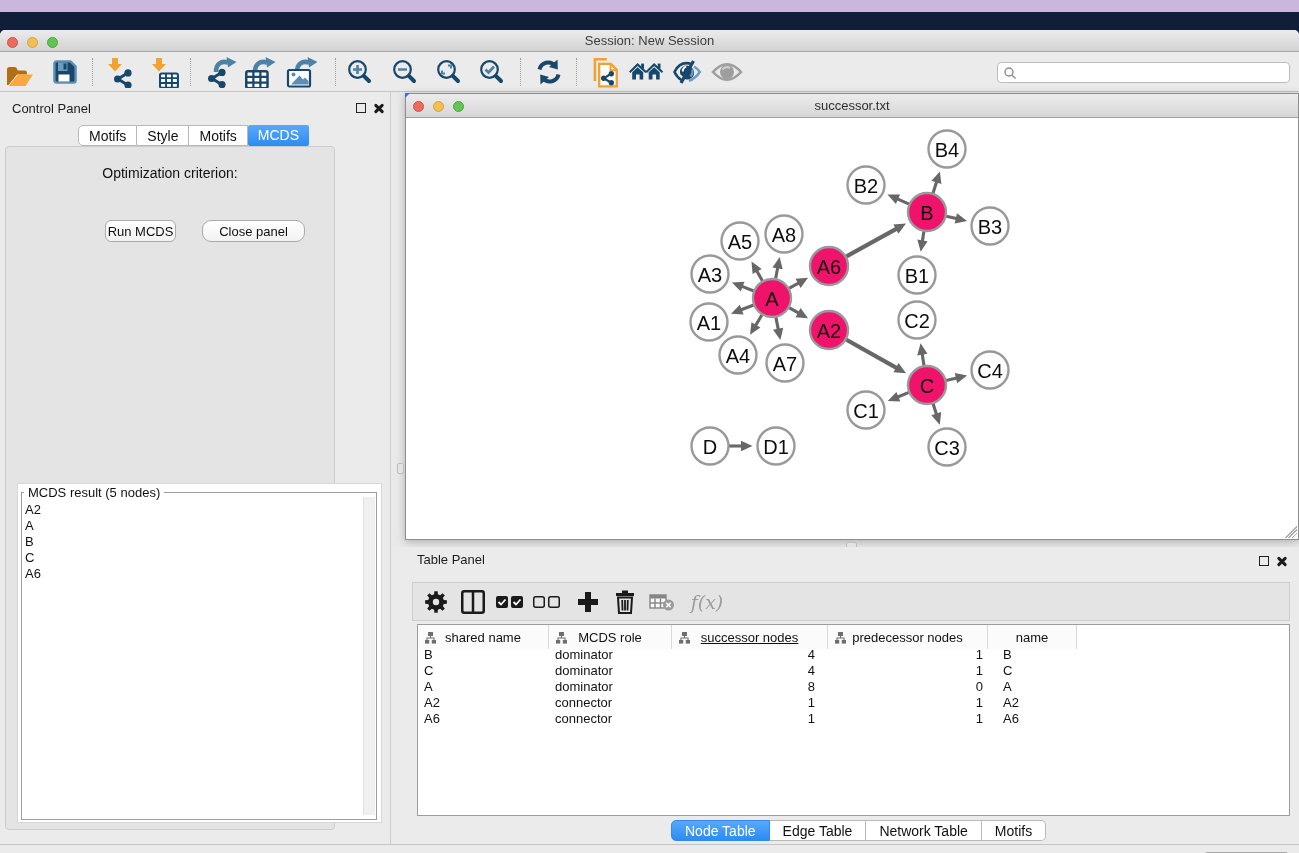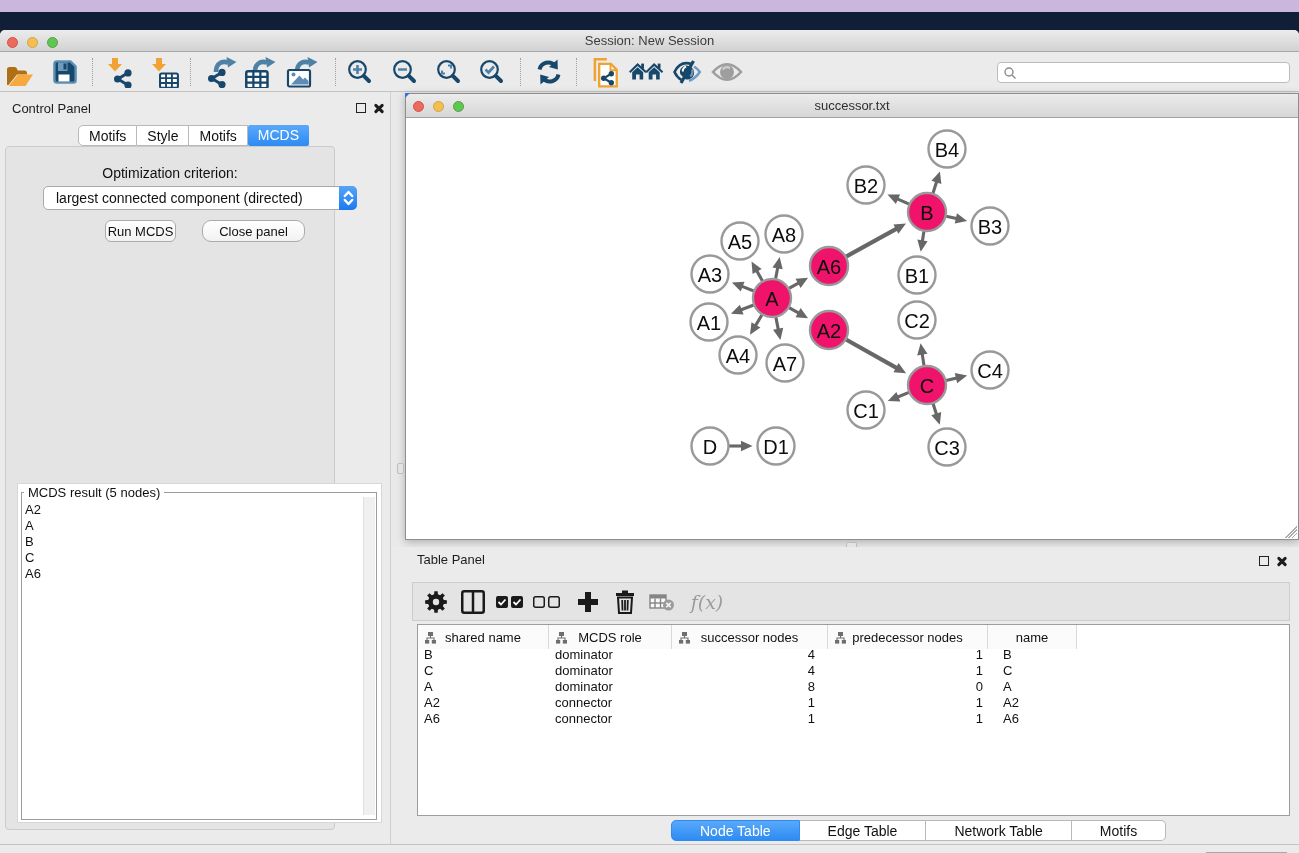--- a/index.html
+++ b/index.html
@@ -106,21 +106,21 @@
 .tbl-body { position:absolute; left:0; top:22px; right:0; bottom:0; font-size:13px; color:#111; }
 .tr { position:absolute; left:0; right:0; height:16px; line-height:16px; display:flex; }
 .td { padding:0 6px; overflow:hidden; white-space:nowrap; }
 .td.num { text-align:right; }
 .tr .td:nth-child(3) { padding-right:13px; }
 .tr .td:nth-child(4) { padding-right:5px; }
 .tr .td:nth-child(5) { padding-left:15px; }
 
 .tp-tabs { position:absolute; left:279px; top:273px; height:21px; display:flex; }
 .tp-tab { height:21px; line-height:20px; font-size:14px; color:#111; background:#fff;
-  border:1px solid #b9b9b9; border-left:none; padding:0 28px; }
+  border:1px solid #b9b9b9; border-left:none; padding:0 13px; }
 .tp-tab:first-child { border-left:1px solid #b9b9b9; border-radius:5px 0 0 5px; }
 .tp-tab:last-child { border-radius:0 5px 5px 0; }
 .tp-tab.sel { background:linear-gradient(#59a9fa,#2d8bf2); color:#fff; border-color:#2d8bf2; }
 
 
 .statusbar { position:absolute; left:0; top:814px; width:1299px; height:32px; background:#ebebeb; border-top:1px solid #c4c4c4; }
 .list-btn { position:absolute; left:11px; top:8px; width:27px; height:18px; background:#f7f7f7;
   border:1px solid #b5b5b5; display:flex; align-items:center; justify-content:center; }
 .memory-btn { position:absolute; right:11px; top:7px; height:22px; background:#fbfbfb;
   border:1px solid #a6a6a6; border-radius:2px; display:flex; align-items:center; padding:0 8px; gap:6px; font-size:13px; color:#161616; }
@@ -364,29 +364,20 @@
         <span class="close-x"></span>
       </div>
       <div class="cp-tabs" id="cp-tabs">
           <div class="cp-tab">Motifs</div>
           <div class="cp-tab">Style</div>
           <div class="cp-tab">Motifs</div>
           <div class="cp-tab sel">MCDS</div>
         </div>
       <div class="cp-inner">
         <div class="opt-label">Optimization criterion:</div>
-        <div class="dropdown">
-          <span>largest connected component (directed)</span>
-          <span class="caps">
-            <svg width="13" height="18" viewBox="0 0 13 18">
-                <path d="M2.8 7 L6.5 3 L10.2 7" fill="none" stroke="#fff" stroke-width="2.4" stroke-linecap="round" stroke-linejoin="round"></path>
-                <path d="M2.8 11 L6.5 15 L10.2 11" fill="none" stroke="#fff" stroke-width="2.4" stroke-linecap="round" stroke-linejoin="round"></path>
-              </svg>
-          </span>
-        </div>
         <div class="cp-btn" id="run-btn">Run MCDS</div>
         <div class="cp-btn" id="closep-btn">Close panel</div>
         <div class="result-wrap">
           <div class="result-fieldset">
             <div class="result-legend">MCDS result (5 nodes)</div>
             <div class="result-list" id="result-list">
                 <div>A2</div>
                 <div>A</div>
                 <div>B</div>
                 <div>C</div>
@@ -596,21 +587,21 @@
             </div>
             <div class="th" style="width: 123px;">
               <svg class="colicon" width="13" height="13" viewBox="0 0 13 13">
                 <rect x="4" y="1" width="5" height="4" fill="#6e6e6e"></rect>
                 <path d="M6.5 5 V7 M3 9 V7 H10 V9" stroke="#6e6e6e" stroke-width="1.1" fill="none"></path>
                 <rect x="1" y="9" width="4.2" height="3.6" fill="#6e6e6e"></rect>
                 <rect x="7.8" y="9" width="4.2" height="3.6" fill="#6e6e6e"></rect>
               </svg>
               <span>MCDS role</span>
             </div>
-            <div class="th" style="width: 156px;">
+            <div class="th" style="width: 156px; text-decoration: underline;">
               <svg class="colicon" width="13" height="13" viewBox="0 0 13 13">
                 <rect x="4" y="1" width="5" height="4" fill="#6e6e6e"></rect>
                 <path d="M6.5 5 V7 M3 9 V7 H10 V9" stroke="#6e6e6e" stroke-width="1.1" fill="none"></path>
                 <rect x="1" y="9" width="4.2" height="3.6" fill="#6e6e6e"></rect>
                 <rect x="7.8" y="9" width="4.2" height="3.6" fill="#6e6e6e"></rect>
               </svg>
               <span>successor nodes</span>
             </div>
             <div class="th" style="width: 160px;">
               <svg class="colicon" width="13" height="13" viewBox="0 0 13 13">

